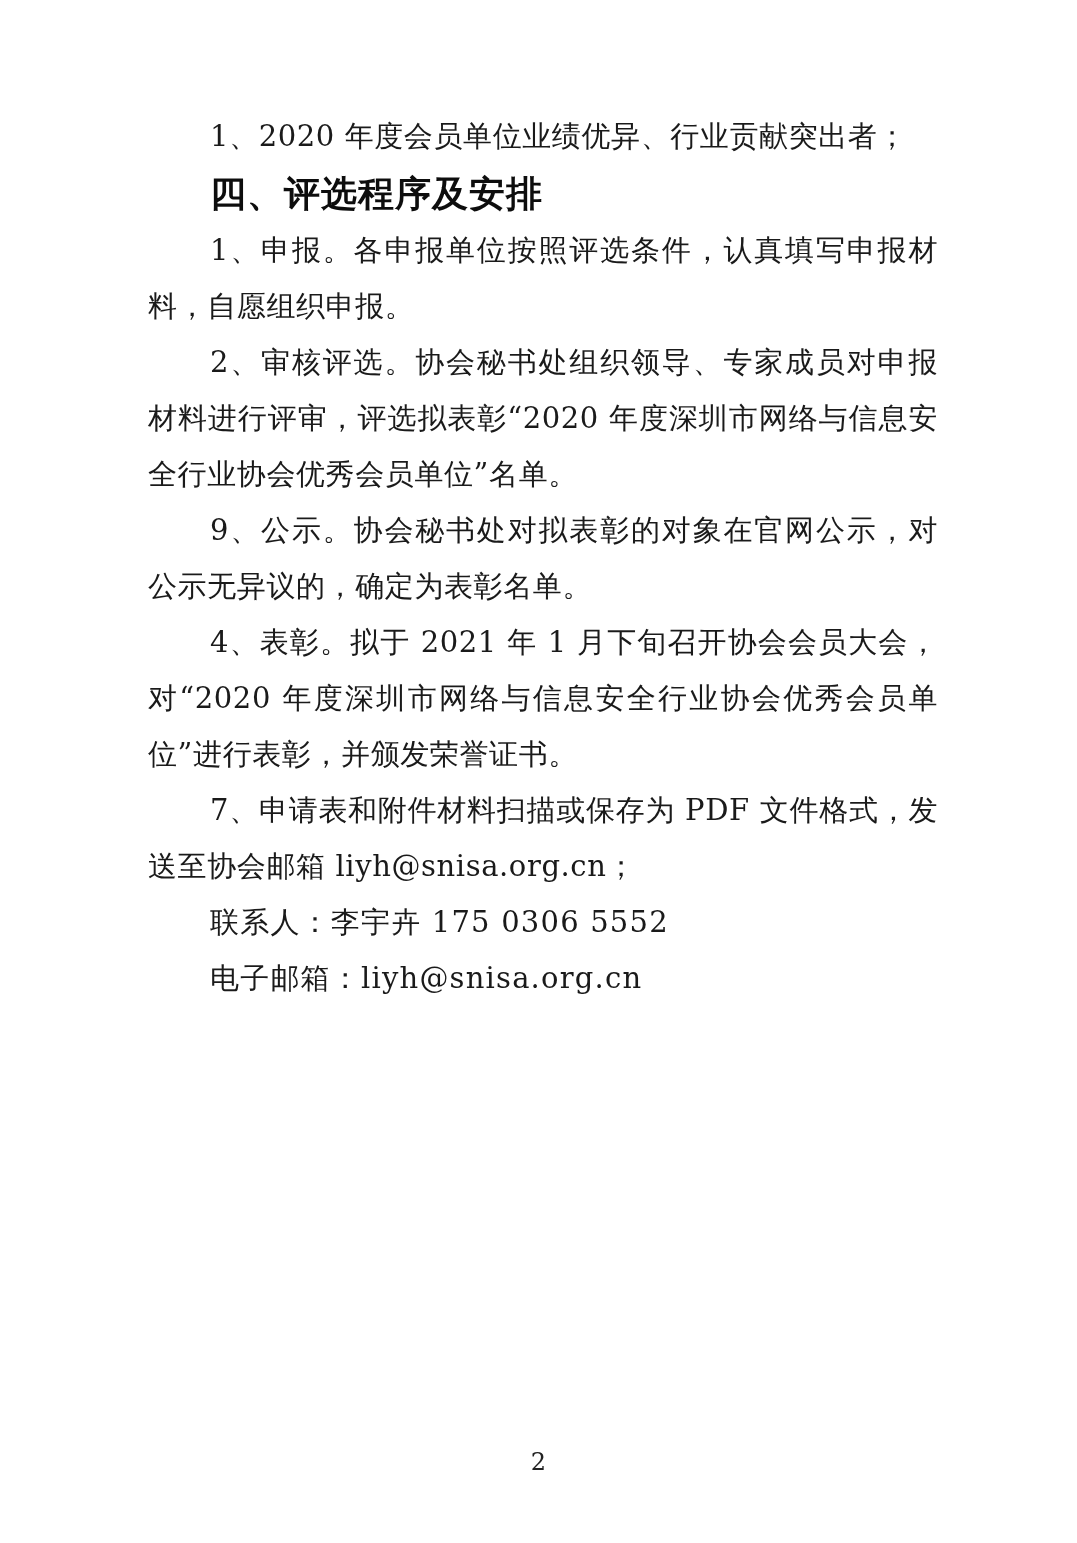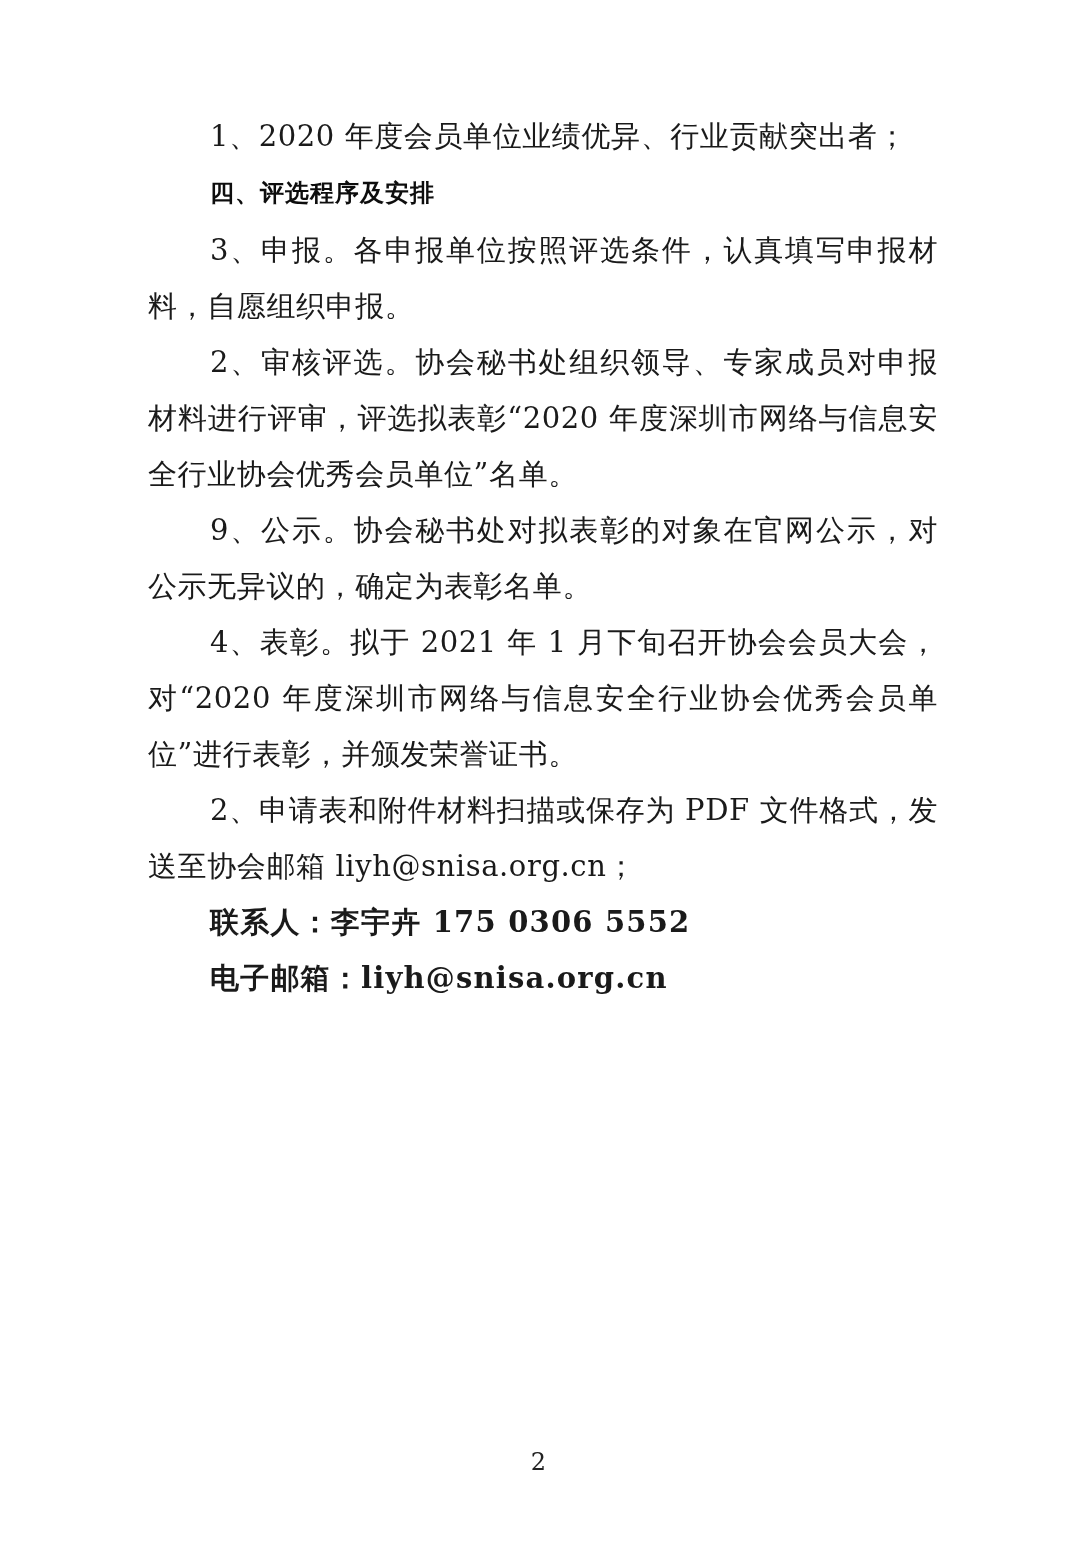--- a/index.html
+++ b/index.html
@@ -37,36 +37,35 @@
     text-align: justify;
     text-justify: inter-ideograph;
     margin: 0 0 0 0;
     color: #1a1a1a;
     font-weight: 400;
   }
   .indent {
     text-indent: 62px;
   }
   .heading {
-    font-size: 24px;
+    font-size: 36px;
     line-height: 58px;
     font-weight: 700;
     text-indent: 62px;
     margin: 0;
     color: #0d0d0d;
     letter-spacing: 1px;
   }
   .contact-line {
     font-size: 29px;
     line-height: 56px;
     text-indent: 62px;
     margin: 0;
     color: #1a1a1a;
     letter-spacing: 0.6px;
-    font-weight: bold;
   }
   .mono-ish {
     font-family: "DejaVu Serif", "Liberation Serif", serif;
     letter-spacing: 1.2px;
   }
   .page-number {
     position: absolute;
     left: 0;
     top: 1448px;
     width: 1077px;
@@ -81,31 +80,31 @@
 
 <div class="page">
   <div class="body-area">
 
     <p class="para indent">1、2020 年度会员单位业绩优异、行业贡献突出者；</p>
 
 
 
     <p class="heading">四、评选程序及安排</p>
 
-    <p class="para indent">3、申报。各申报单位按照评选条件，认真填写申报材料，自愿组织申报。</p>
+    <p class="para indent">1、申报。各申报单位按照评选条件，认真填写申报材料，自愿组织申报。</p>
 
     <p class="para indent">2、审核评选。协会秘书处组织领导、专家成员对申报材料进行评审，评选拟表彰“2020 年度深圳市网络与信息安全行业协会优秀会员单位”名单。</p>
 
     <p class="para indent">9、公示。协会秘书处对拟表彰的对象在官网公示，对公示无异议的，确定为表彰名单。</p>
 
     <p class="para indent">4、表彰。拟于 2021 年 1 月下旬召开协会会员大会，对“2020 年度深圳市网络与信息安全行业协会优秀会员单位”进行表彰，并颁发荣誉证书。</p>
 
 
 
-    <p class="para indent">2、申请表和附件材料扫描或保存为 PDF 文件格式，发送至协会邮箱 liyh@snisa.org.cn；</p>
+    <p class="para indent">7、申请表和附件材料扫描或保存为 PDF 文件格式，发送至协会邮箱 liyh@snisa.org.cn；</p>
 
 
     <p class="contact-line mono-ish">联系人：李宇卉 175 0306 5552</p>
 
     <p class="contact-line mono-ish">电子邮箱：liyh@snisa.org.cn</p>
 
   </div>
 
   <div class="page-number">2</div>
 </div>

